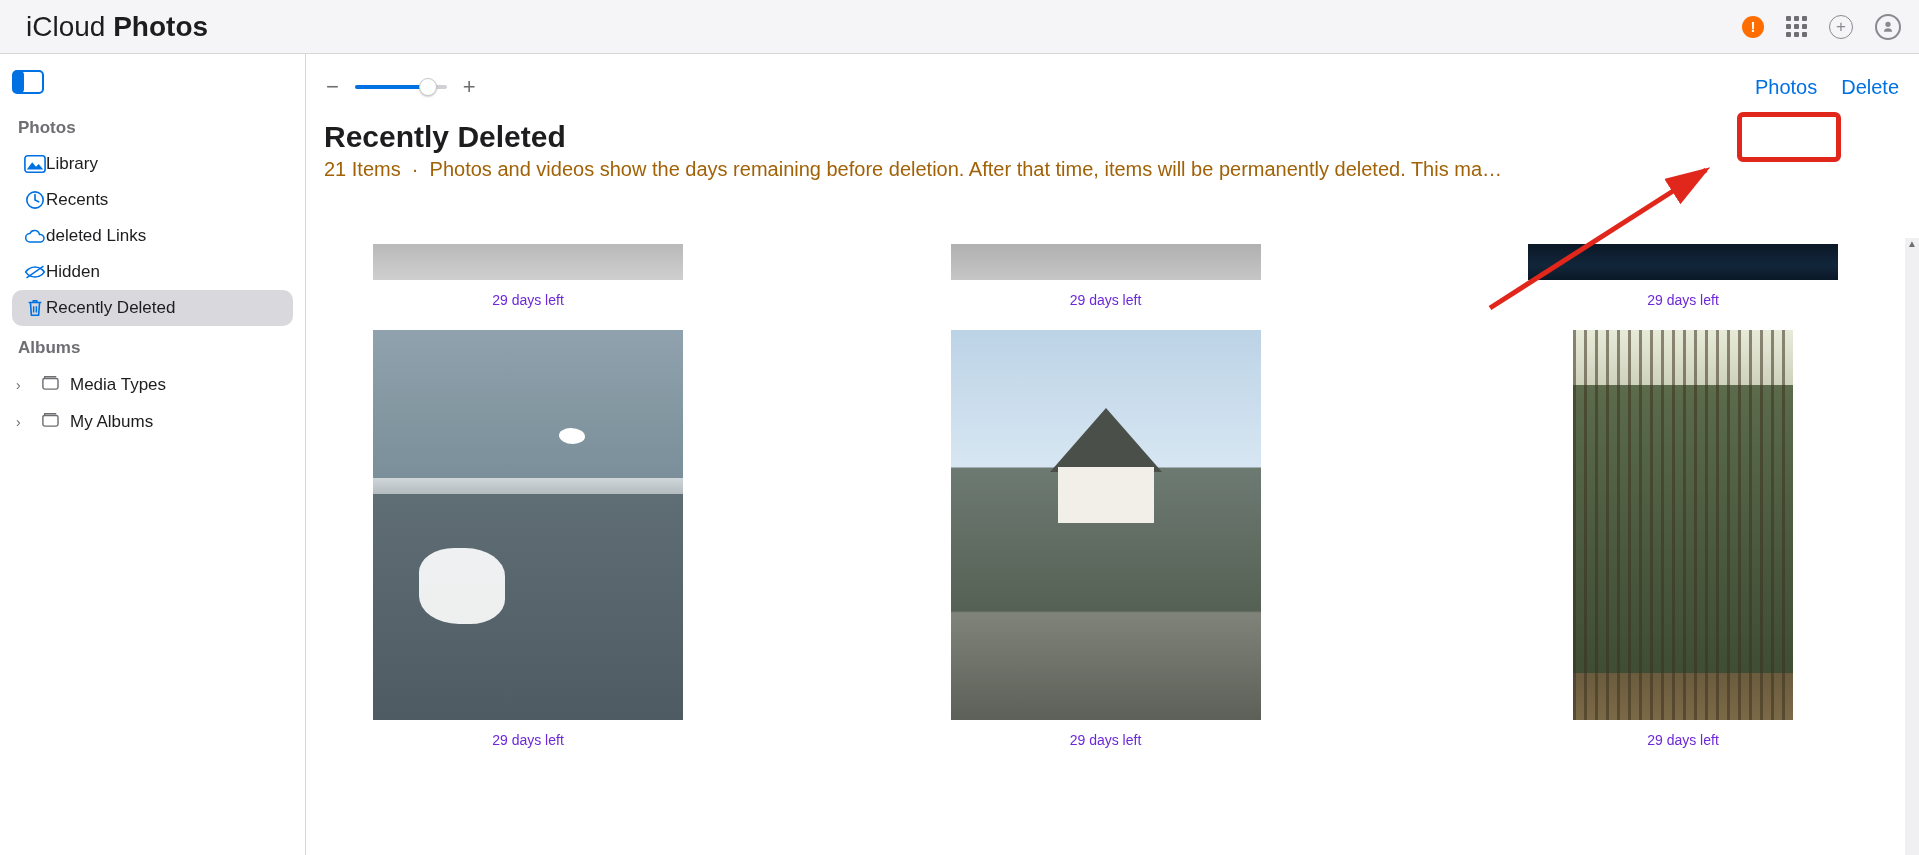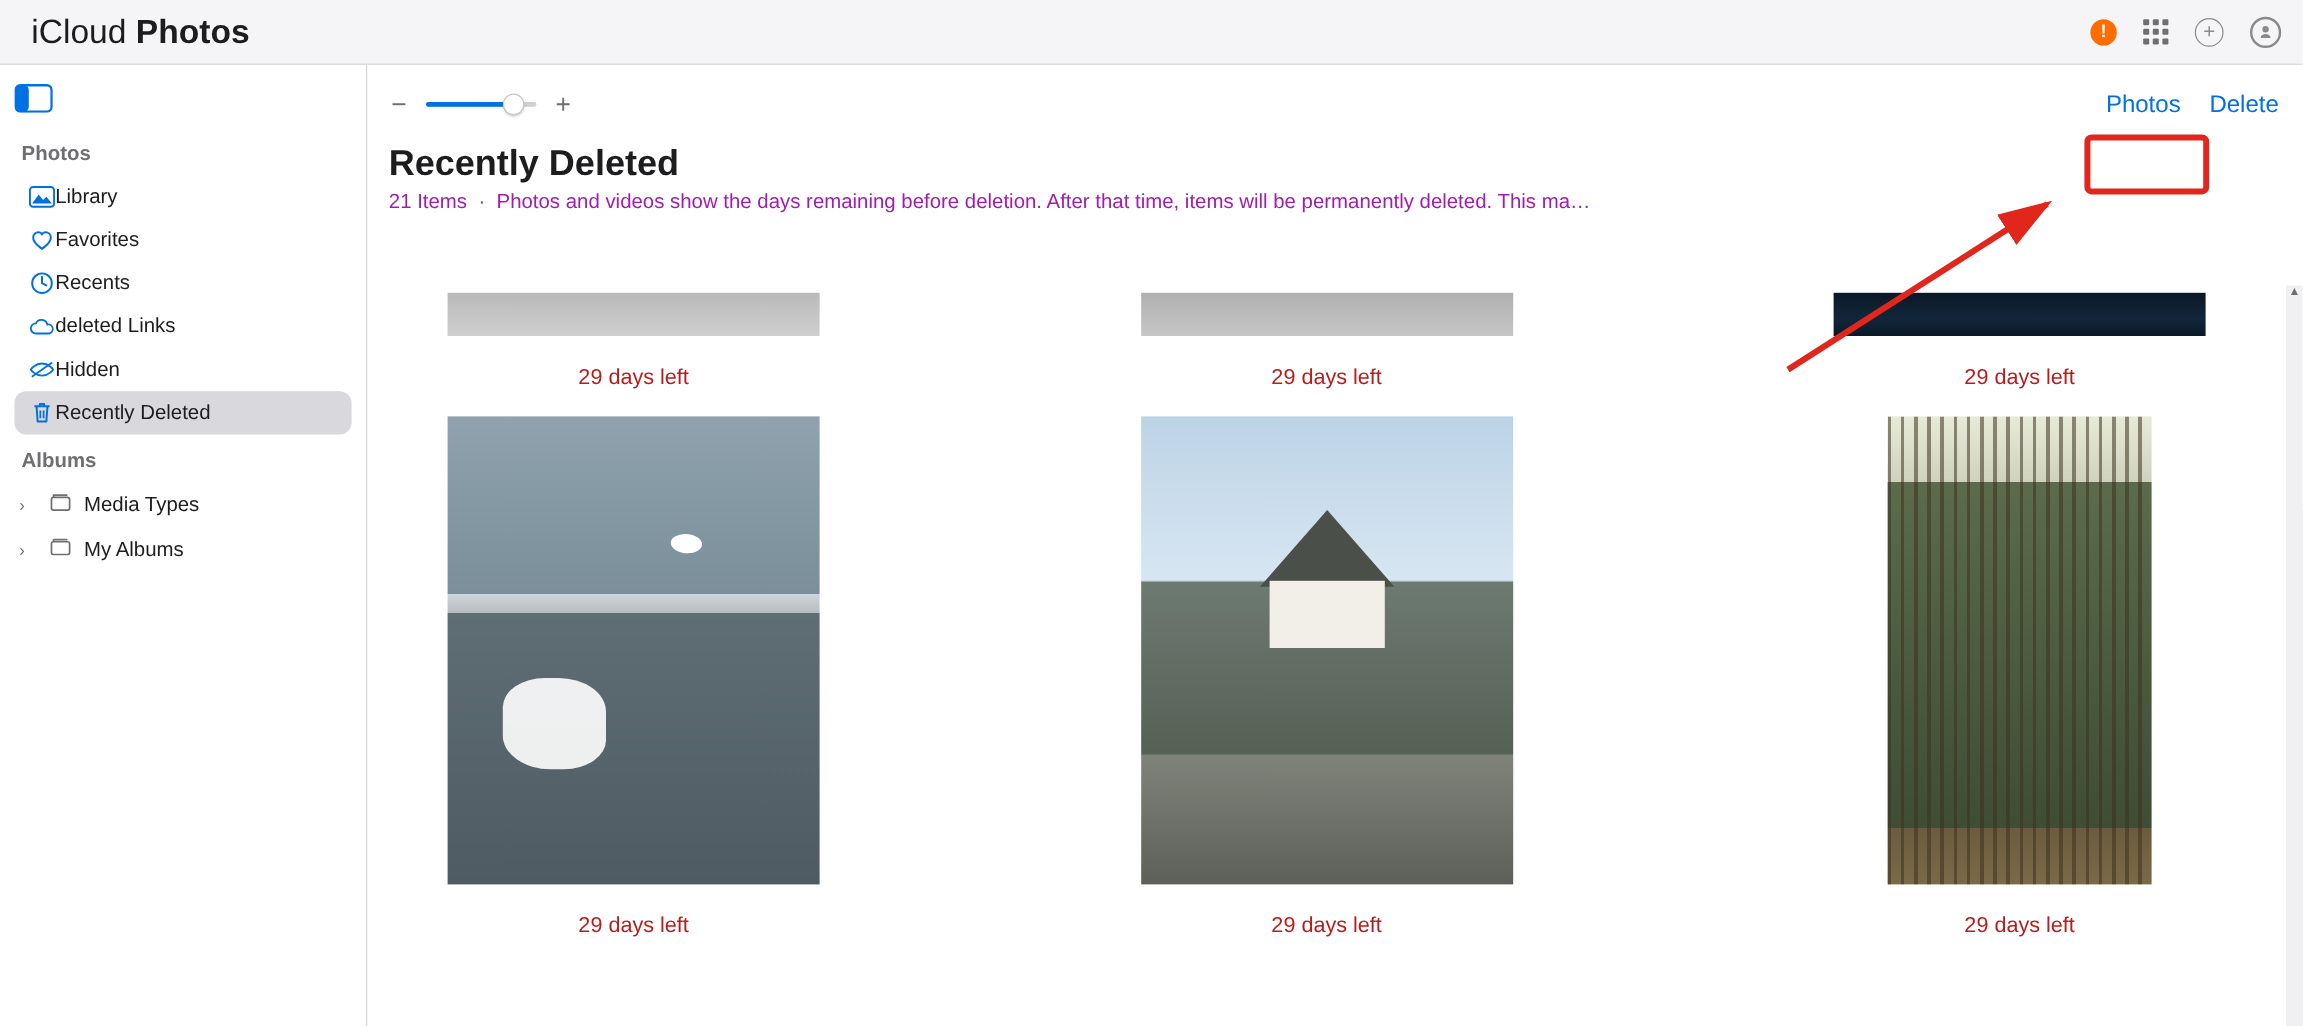--- a/index.html
+++ b/index.html
@@ -75,33 +75,33 @@
     .zoom-ctrl { display:flex; align-items:center; gap:14px; color:#6e6e73; }
     .zoom-sign { font-size:22px; font-weight:300; cursor:pointer; padding:0 2px; }
     .slider { position:relative; width:92px; height:4px; background:#d0d0d5; border-radius:4px; }
     .slider-fill { position:absolute; left:0; top:0; height:100%; background:#0071e3; border-radius:4px; width:80%; }
     .slider-thumb { position:absolute; top:50%; transform:translate(-50%,-50%); width:18px; height:18px; border-radius:50%; background:#fff; border:1px solid #c8c8cc; box-shadow:0 1px 2px rgba(0,0,0,0.2); left:80%; }
     .actions { display:flex; align-items:center; gap:24px; padding-right:4px; }
     .action-link { color:#0071e3; font-size:20px; cursor:pointer; }
 
     .content-header { padding: 0 18px 10px; }
     .page-title { font-size:30px; font-weight:700; }
-    .subtitle { color:#a21caf; font-size:17px; margin-top:4px; white-space:nowrap; overflow:hidden; text-overflow:ellipsis; }
+    .subtitle { color:#a16207; font-size:20px; margin-top:4px; white-space:nowrap; overflow:hidden; text-overflow:ellipsis; }
 
     .scroll-area { position:absolute; top:184px; left:0; right:14px; bottom:0; overflow:hidden; }
     .scrollbar { position:absolute; right:0; top:184px; width:14px; bottom:0; background:#f0f0f2; }
     .scroll-arrow { text-align:center; font-size:10px; color:#6e6e73; }
     .grid-wrap { padding: 0 20px; }
 
     .row { display:flex; justify-content:space-between; margin-bottom:22px; }
     .tile { width:404px; display:flex; flex-direction:column; align-items:center; gap:12px; }
     .thumb { width:310px; height:36px; position:relative; overflow:hidden; }
     .thumb.tall { width:310px; height:390px; }
     .thumb.narrow { width:220px; height:390px; margin:0 auto; }
-    .caption { color:#b91c1c; font-size:18px;margin-top:12px; }
+    .caption { color:#6d28d9; font-size:14px; }
 
     
     .img1 { background:linear-gradient(#b9b9b9,#cfcfcf); }
     .img2 { background:linear-gradient(#b0b0b0,#c6c6c6); }
     .img3 { background:linear-gradient(#0a1826,#12263b 60%,#0a1826); }
     .img4 { background:linear-gradient(#8fa2ad 0%, #7a8f99 38%, #cfd6da 38%, #b5bcc0 42%, #5f6d74 42%, #4e5b62 100%); position:relative; }
     .img4::after{ content:""; position:absolute; left:60%; top:25%; width:26px; height:16px; background:#fff; border-radius:50% 60% 50% 60%; box-shadow:-110px 150px 0 30px rgba(255,255,255,0.9); }
     .img5 { background:linear-gradient(180deg,#bcd3e6 0%, #d7e6f2 35%, #6d7a72 35.5%, #566155 72%, #7f837a 72.5%, #5d6058 100%); position:relative; }
     .img5::before{ content:""; position:absolute; left:50%; top:20%; transform:translateX(-50%); width:0;height:0; border-left:56px solid transparent; border-right:56px solid transparent; border-bottom:64px solid #4a4f4a; }
     .img5::after{ content:""; position:absolute; left:50%; top:35%; transform:translateX(-50%); width:96px; height:56px; background:#f2efe9; }
@@ -168,28 +168,20 @@
     <div class="nav-item">
       <span class="nav-icon">
         <svg viewBox="0 0 24 20">
             <rect x="1" y="1" width="22" height="18" rx="3" fill="none" stroke="#0071e3" stroke-width="1.8"></rect>
             <polygon points="3,16 9,8 13,13 16,10 21,16" fill="#0071e3"></polygon>
           </svg>
       </span>
       <span>Library</span>
     </div>
 
-    <div class="nav-item">
-      <span class="nav-icon">
-        <svg viewBox="0 0 24 20">
-            <path d="M12 18s-8-5.1-8-10.3C4 4.9 6.2 3 8.7 3c1.6 0 2.8.9 3.3 1.7C12.5 3.9 13.7 3 15.3 3 17.8 3 20 4.9 20 7.7 20 12.9 12 18 12 18Z" fill="none" stroke="#0071e3" stroke-width="1.8"></path>
-          </svg>
-      </span>
-      <span>Favorites</span>
-    </div>
 
     <div class="nav-item">
       <span class="nav-icon">
         <svg viewBox="0 0 22 22">
             <circle cx="11" cy="11" r="9" fill="none" stroke="#0071e3" stroke-width="1.8"></circle>
             <path d="M11 5v6l4 2" fill="none" stroke="#0071e3" stroke-width="1.8" stroke-linecap="round"></path>
           </svg>
       </span>
       <span>Recents</span>
     </div>

